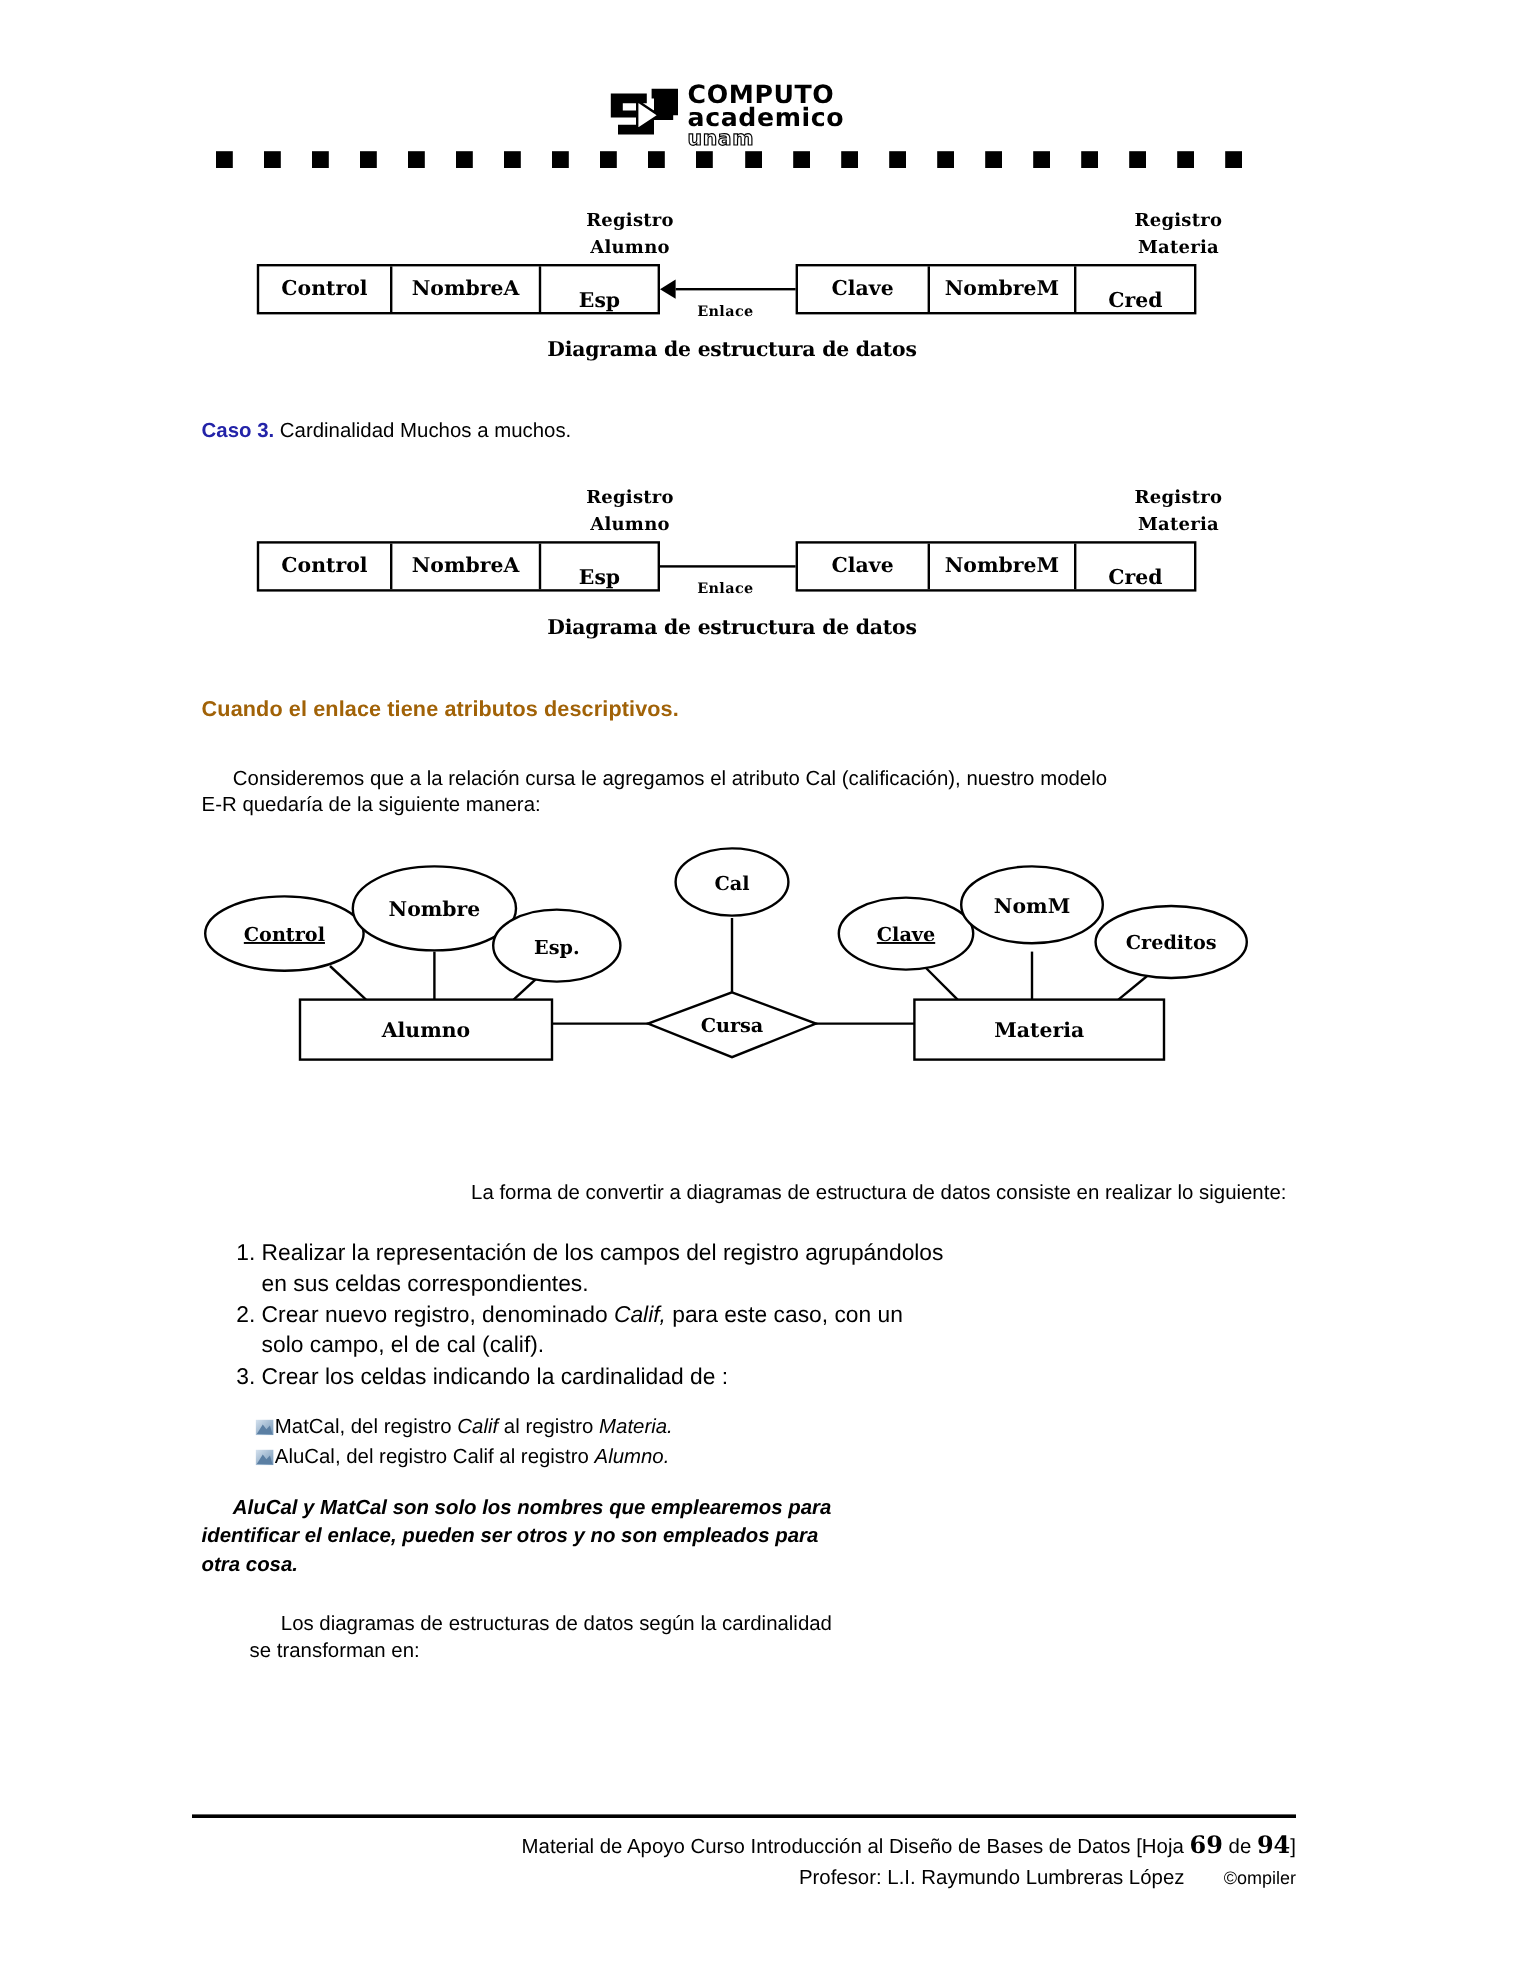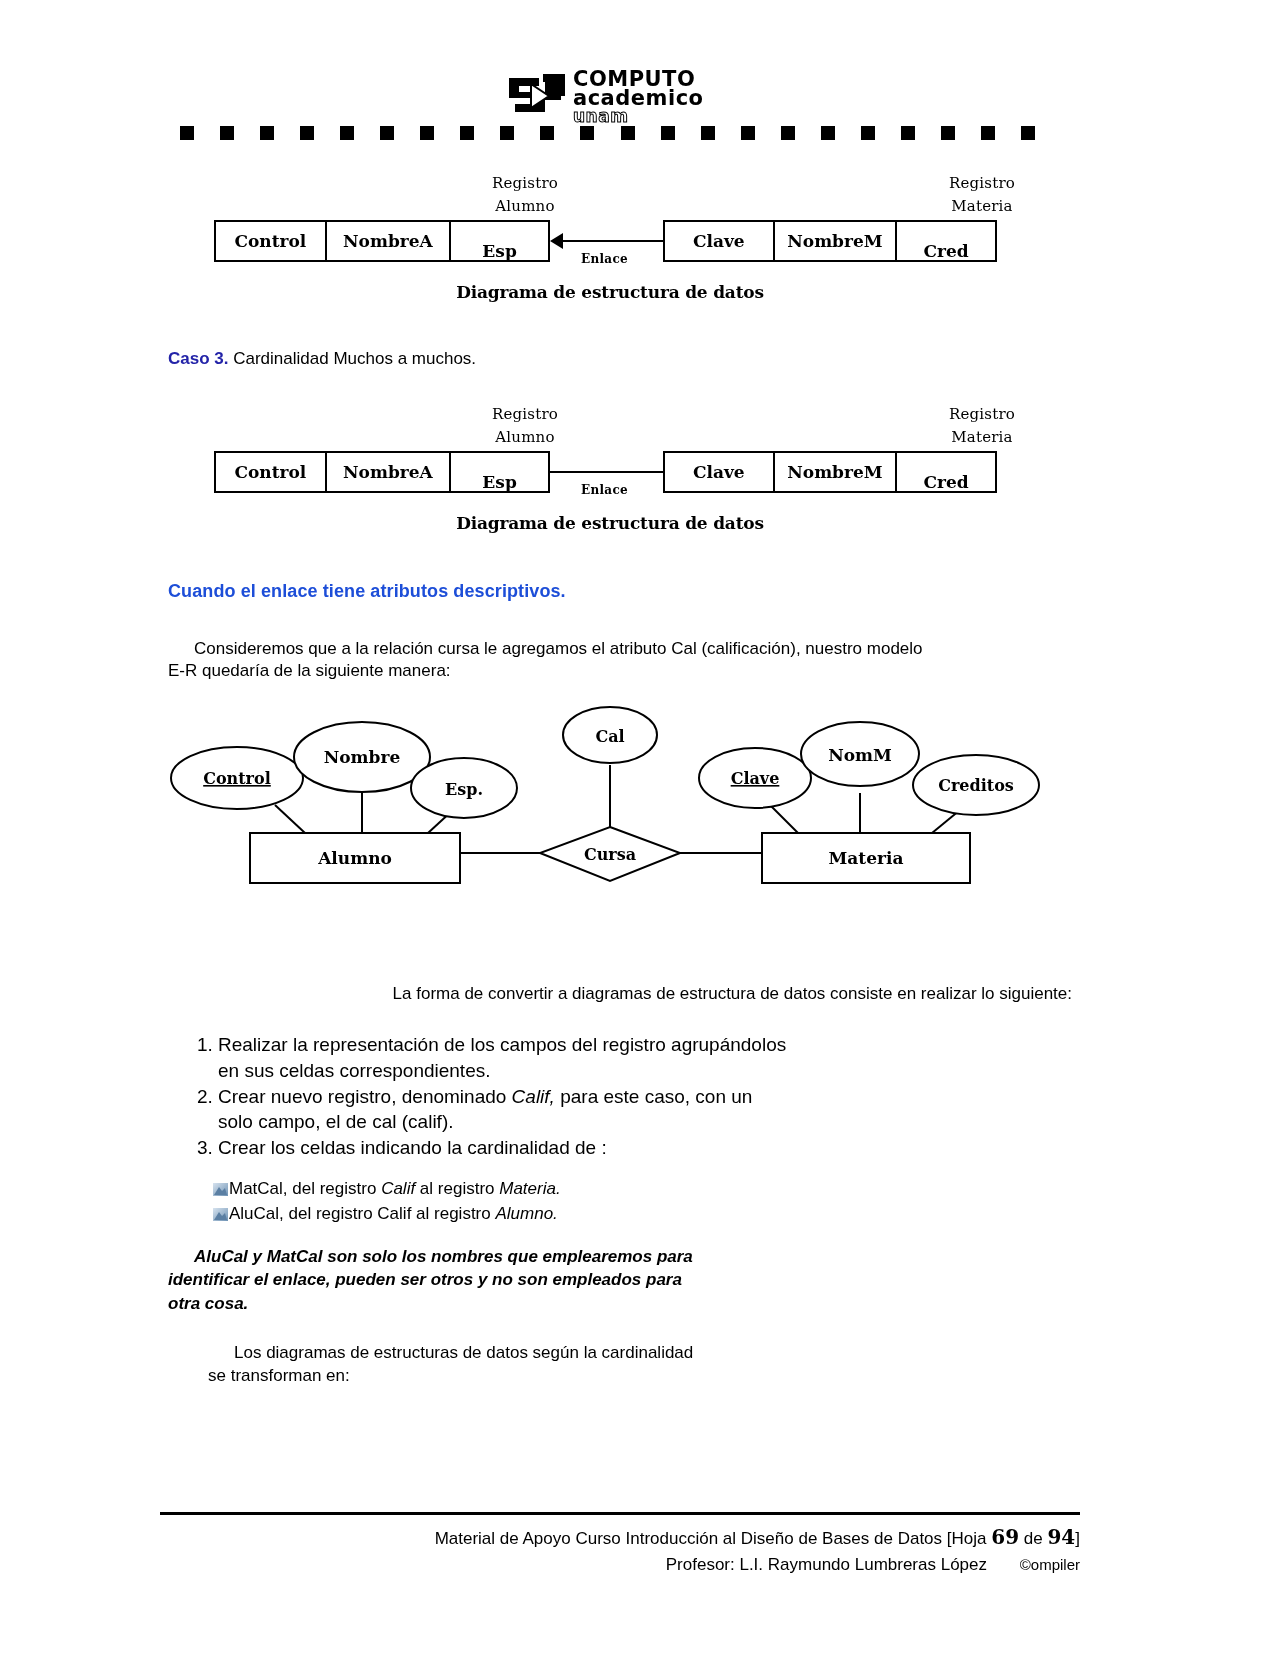--- a/index.html
+++ b/index.html
@@ -65,21 +65,21 @@
   
   .dsd {
     position: absolute;
     width: 860px;
     left: 180px;
   }
   .dsd-caption-top {
     position: absolute;
     text-align: center;
     font-family: "DejaVu Serif", serif;
-    font-weight: normal;
+    font-weight: bold;
     font-size: 15px;
     line-height: 1.55;
     letter-spacing: 0.2px;
   }
   .dsd-row {
     position: absolute;
     top: 48px;
     left: 0;
     width: 860px;
     height: 42px;
@@ -142,21 +142,21 @@
     font-size: 17px;
     line-height: 1.32;
     color: #000;
   }
   .blue-bold { color: #2323a8; font-weight: bold; margin-top: 28px; }
   .blue-head {
     position: absolute;
     font-family: "Liberation Sans", sans-serif;
     font-size: 18px;
     font-weight: bold;
-    color: #1d4ed8;
+    color: #a16207;
     letter-spacing: 0.1px;
   }
   .italic { font-style: italic; }
 
   
   .er {
     position: absolute;
     left: 170px;
     top: 705px;
     width: 900px;

